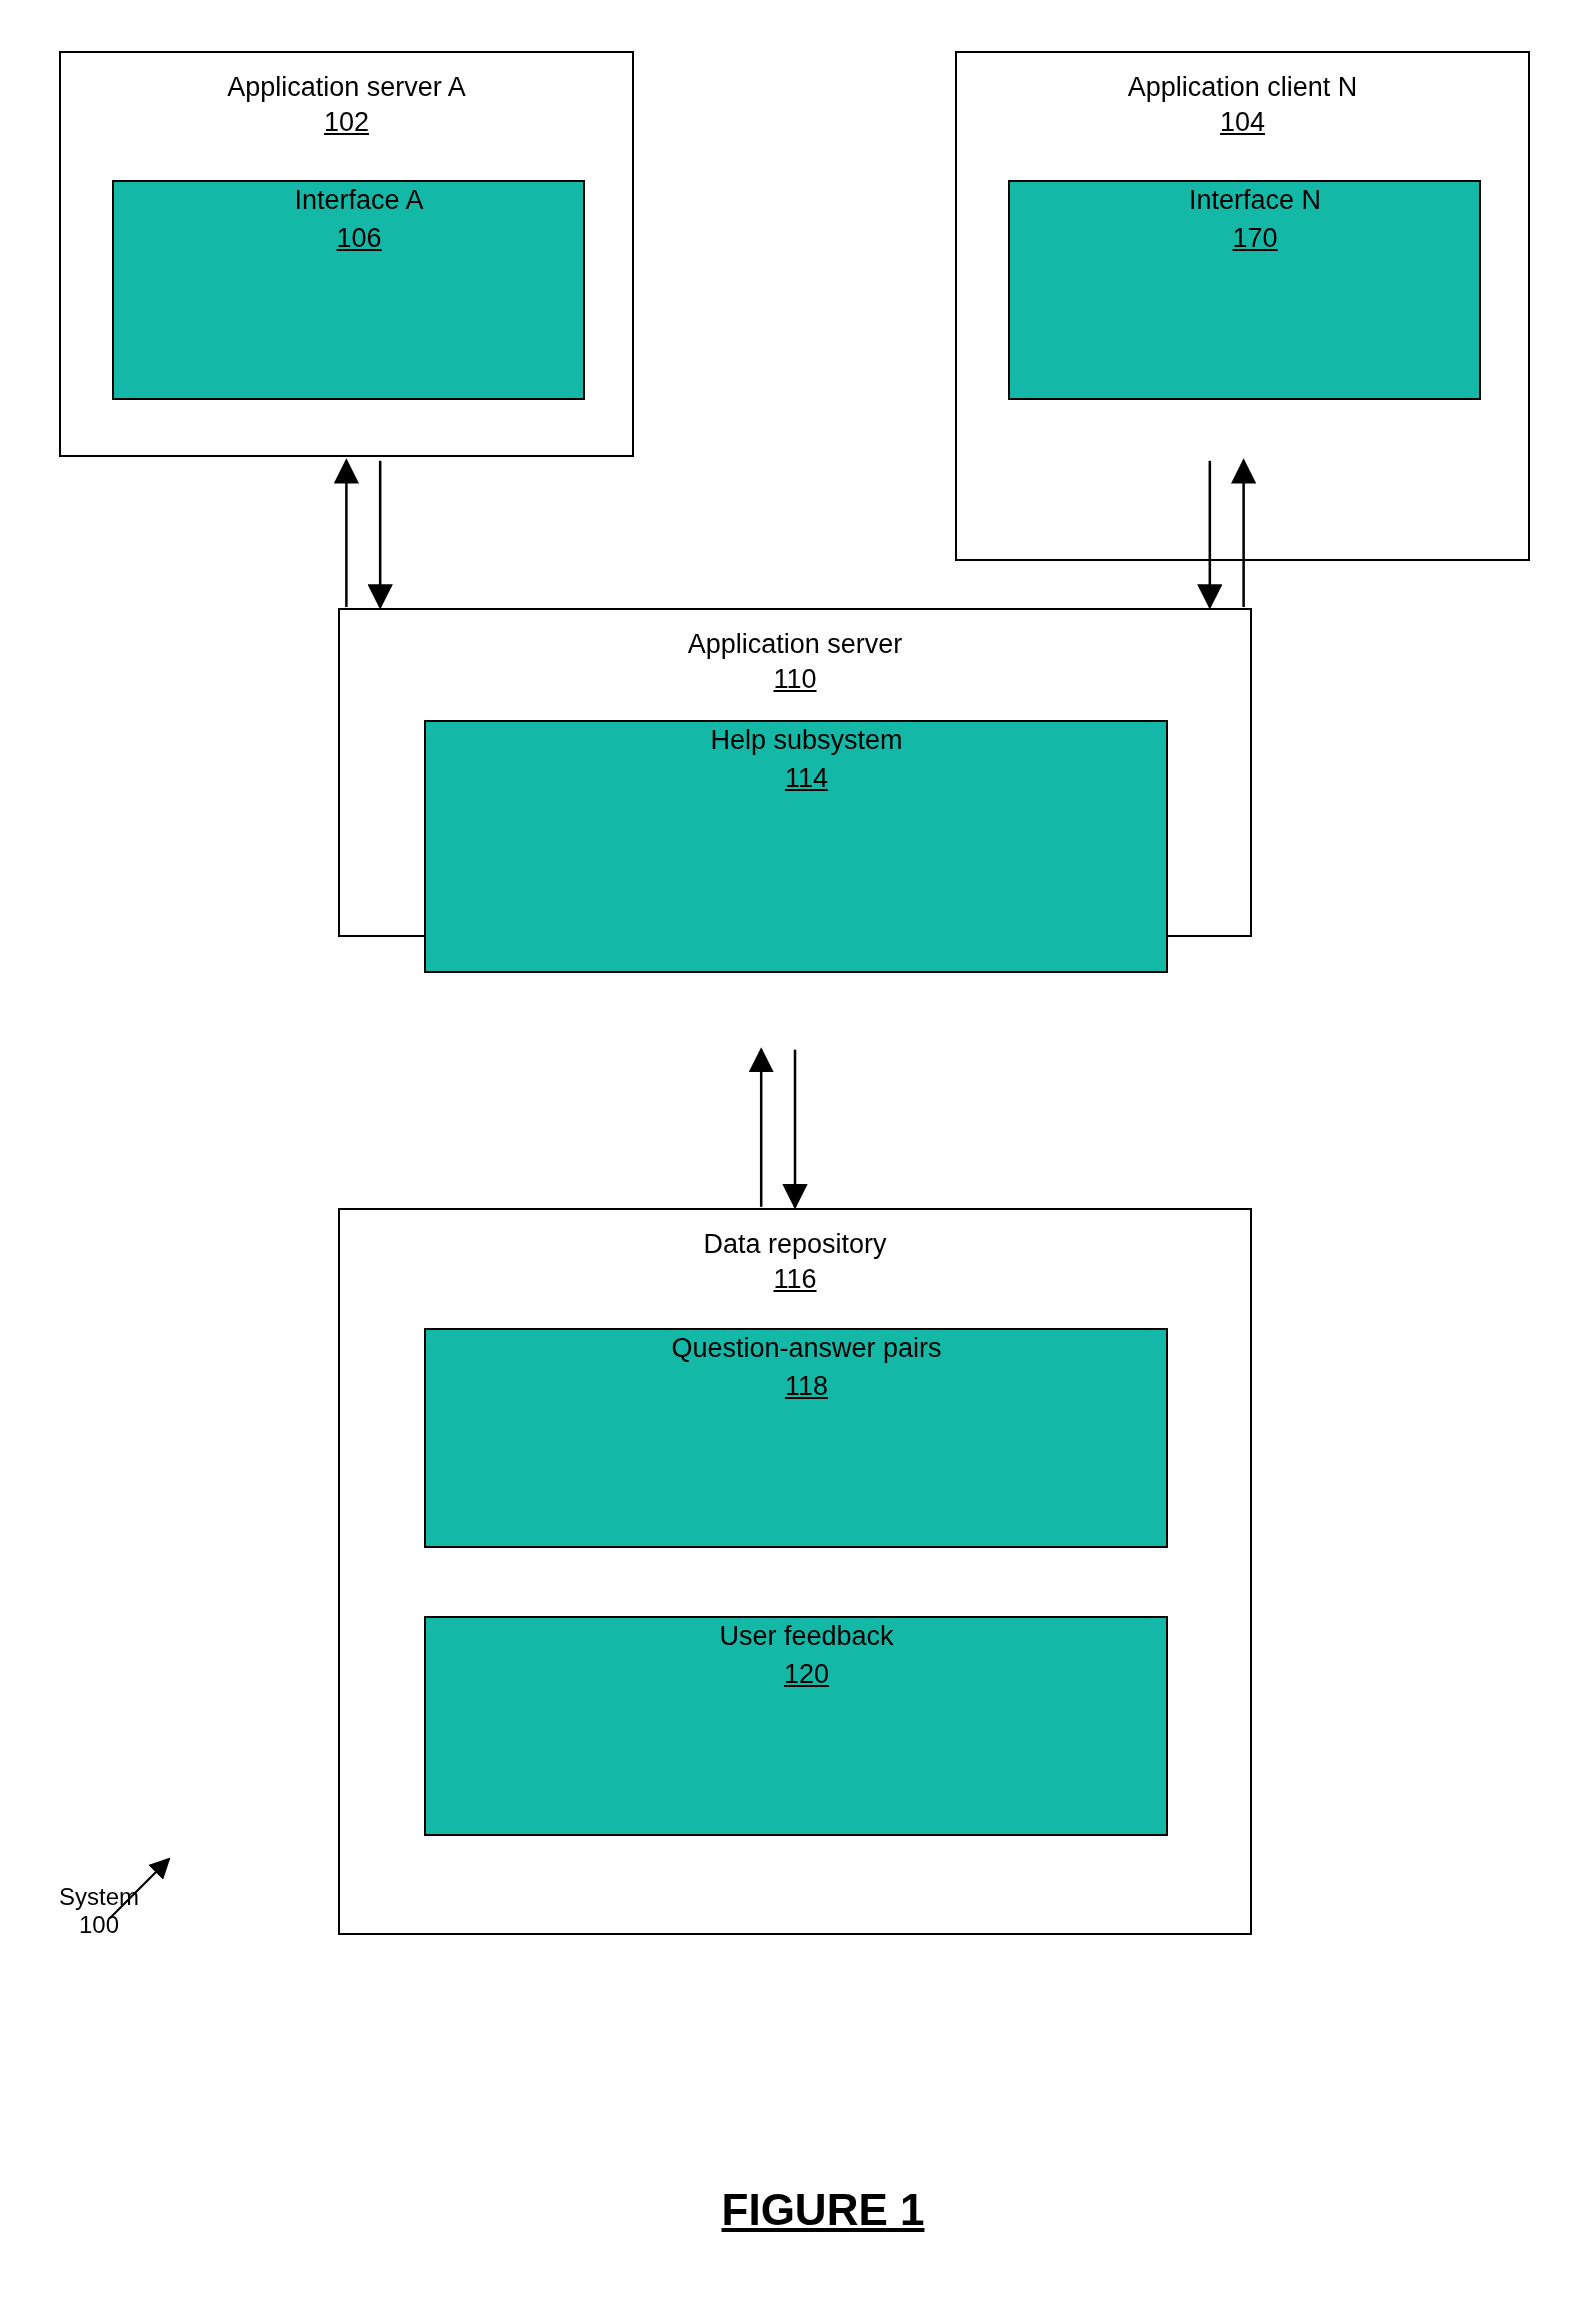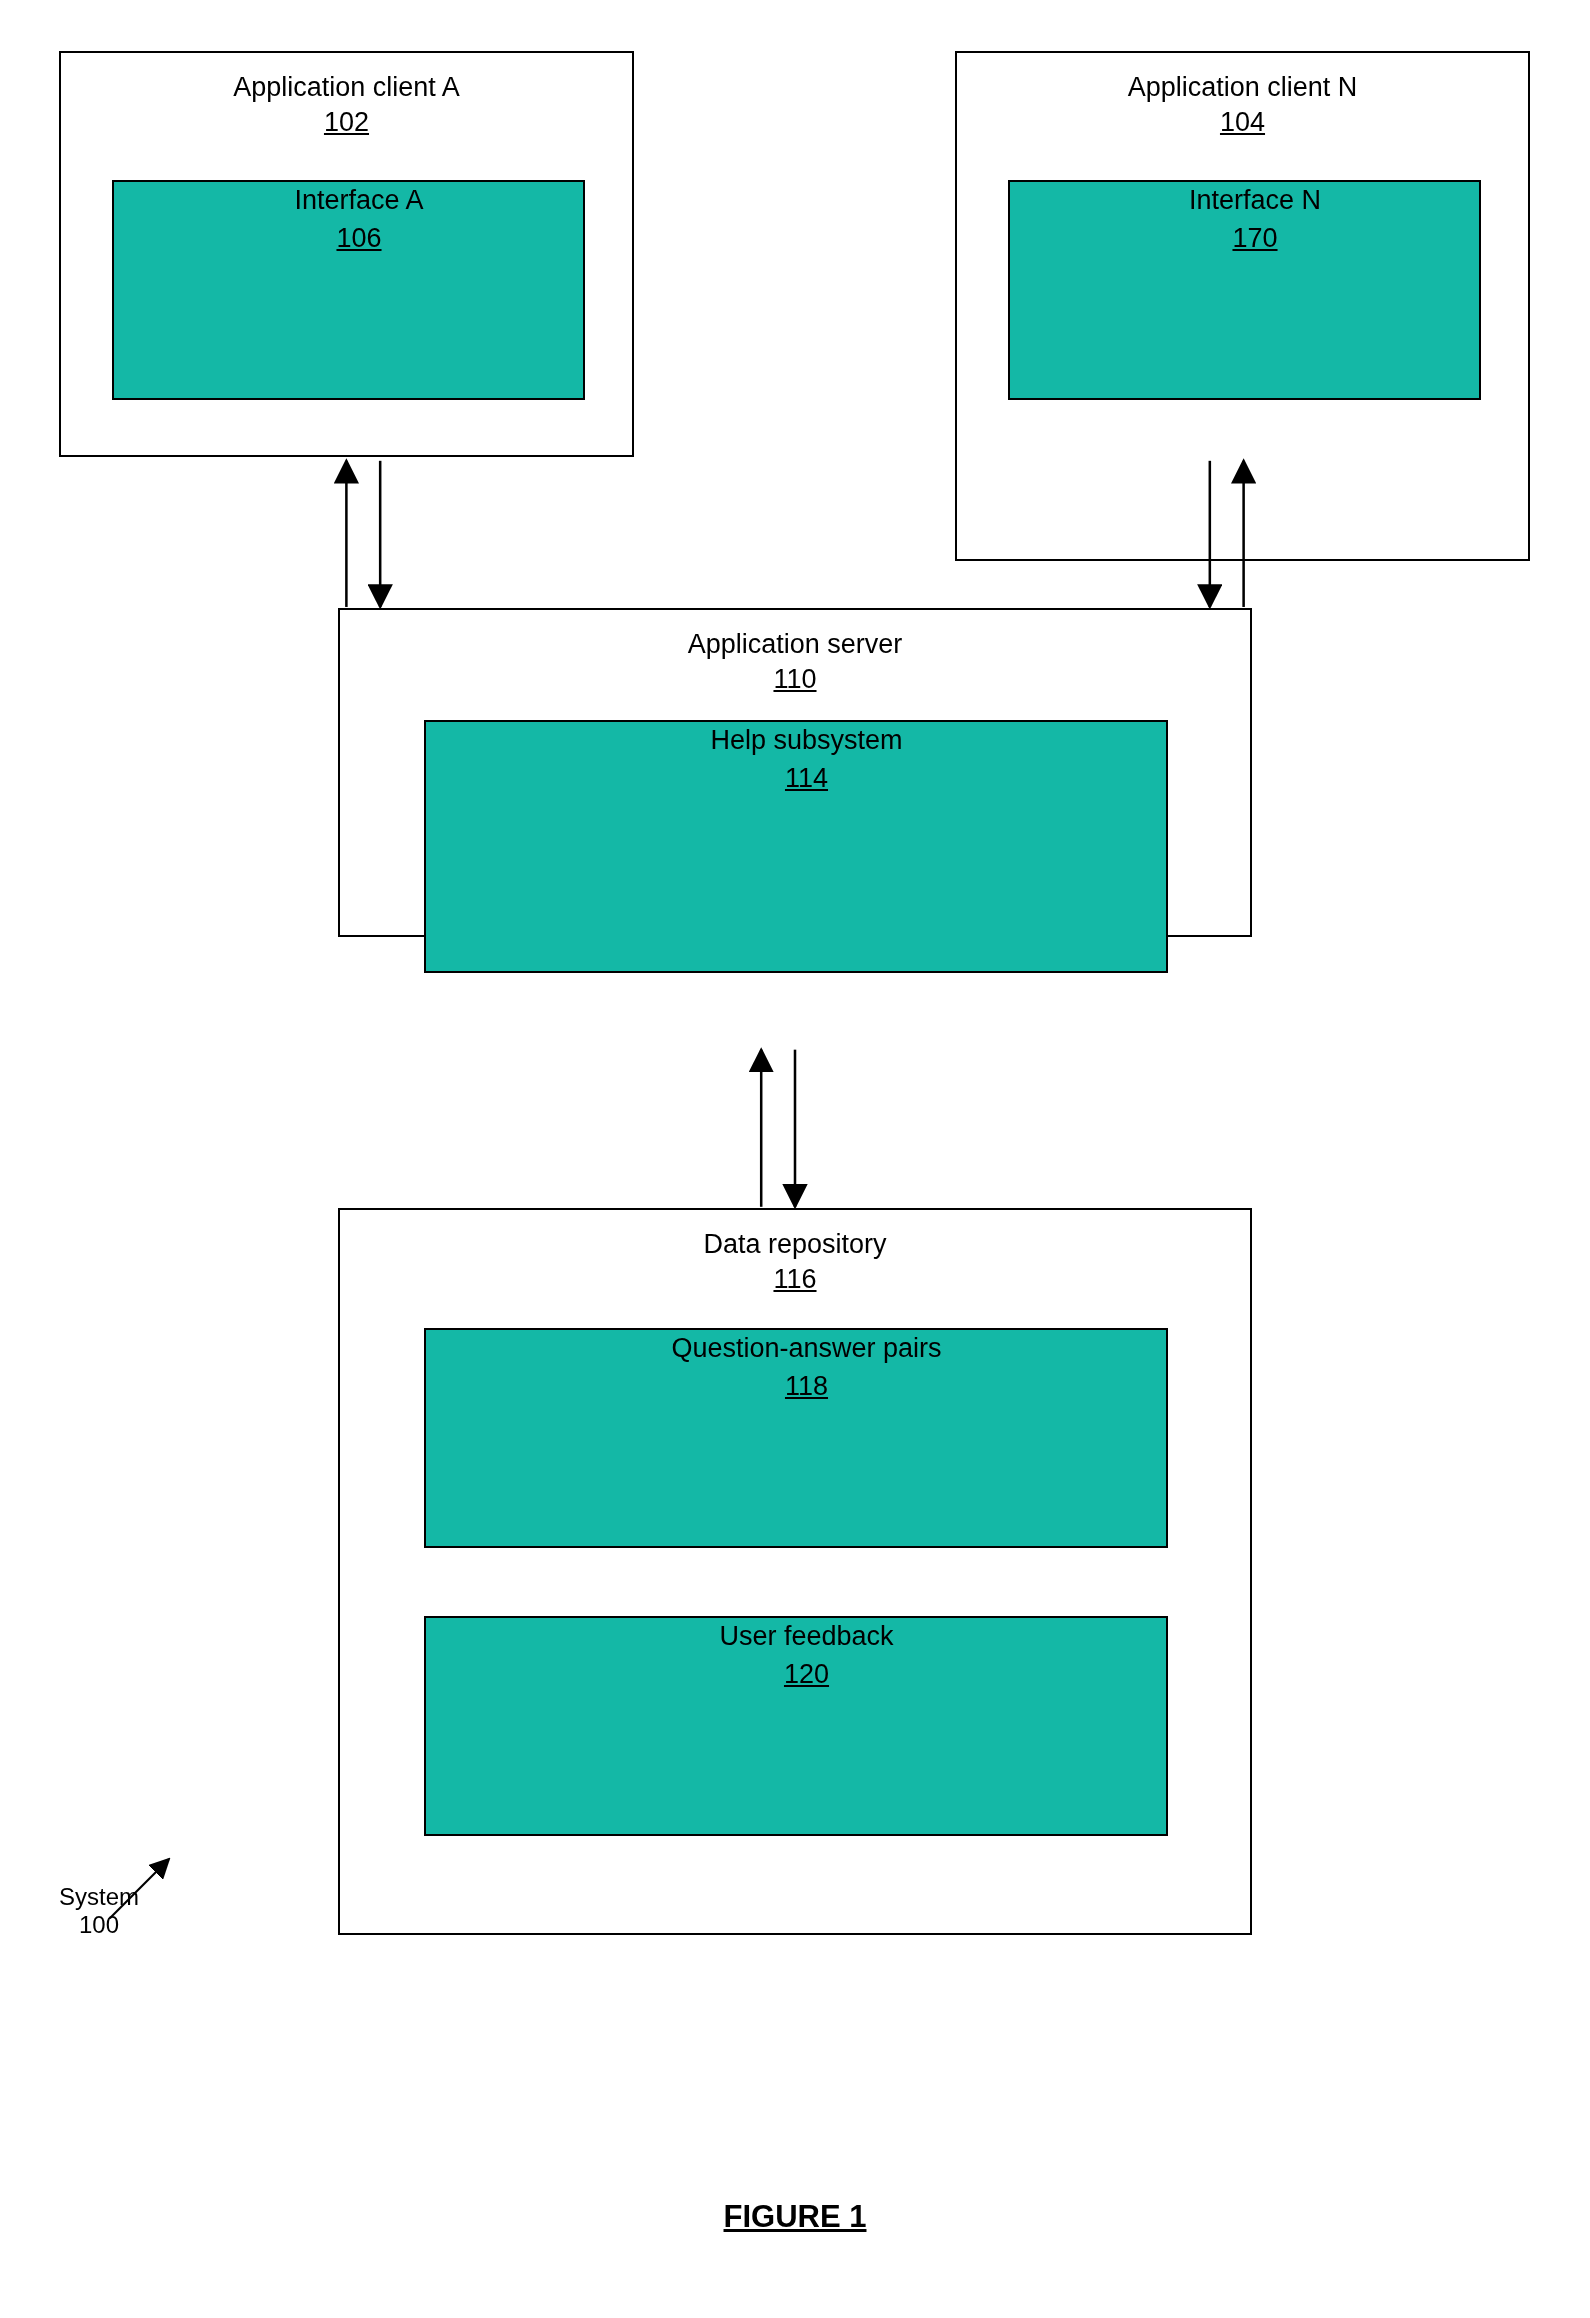--- a/index.html
+++ b/index.html
@@ -74,42 +74,43 @@
       position: absolute;
       top: 0;
       left: 0;
       width: 1590px;
       height: 2319px;
       pointer-events: none;
     }
 
     .figure-label {
       position: absolute;
-      font-size: 31px;
+      font-size: 44px;
       font-weight: bold;
       text-decoration: underline;
       text-align: right;
       color: #000;
+      margin-left: 28px;
     }
 
     .system-label {
       position: absolute;
       font-size: 24px;
       color: #000;
       text-align: center;
     }
   </style>
 </head>
 <body>
 
 <div class="diagram-container">
 
   <div class="box" style="left: 59px; top: 51px; width: 575px; height: 406px;">
     <div class="box-title">
-      <span>Application client A</span><br>
+      <span>Application server A</span><br>
       <span class="underline">102</span>
     </div>
 
     <div class="inner-box" style="left: 51px; top: 127px; width: 473px; height: 220px;">
       <div class="inner-box-title">
         <span>Interface A</span><br>
         <span class="underline">106</span>
       </div>
     </div>
   </div>

